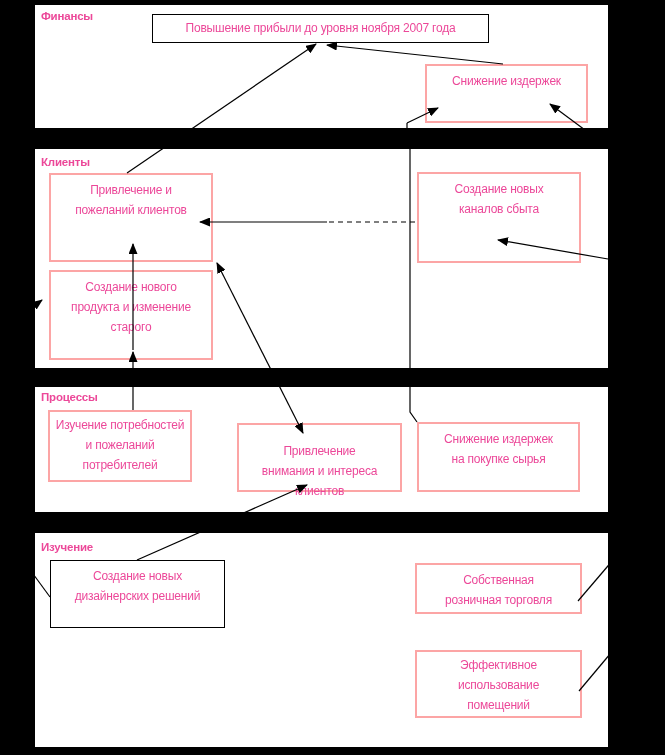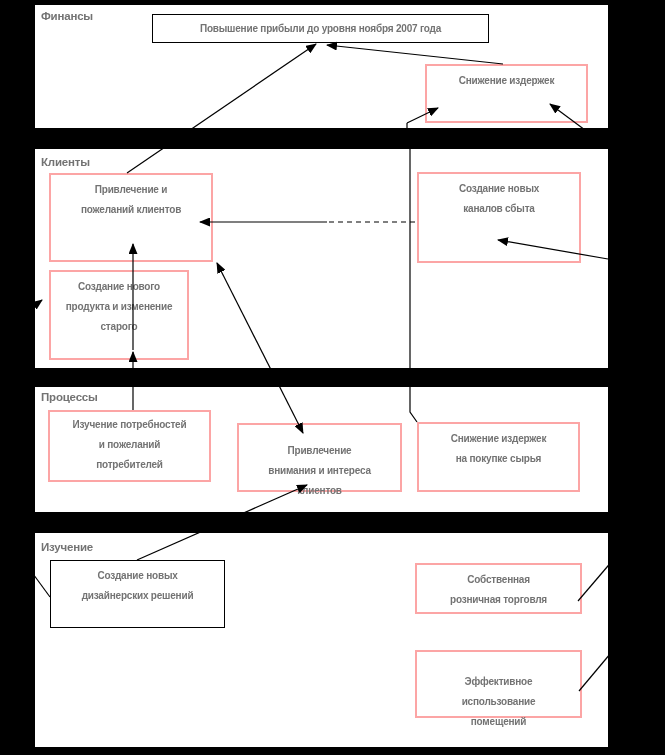--- a/index.html
+++ b/index.html
@@ -1,36 +1,36 @@
 <!DOCTYPE html>
 <html><head>
 <meta charset="utf-8">
 <style>
   html,body{margin:0;padding:0;background:#000;}
   .canvas{
     position:relative;width:665px;height:755px;background:#000;
-    font-family:"Liberation Sans",sans-serif;color:#737373;overflow:hidden;
+    font-family:"Liberation Sans",sans-serif;color:#ec4899;overflow:hidden;
   }
   .panel{position:absolute;left:35px;width:573px;background:#fff;}
   .panel.s1{top:5px;height:123px;}
   .panel.s2{top:149px;height:219px;}
   .panel.s3{top:387px;height:125px;}
   .panel.s4{top:533px;height:214px;}
   .sec-label{
     position:absolute;font-size:11.5px;font-weight:bold;letter-spacing:-0.2px;
     white-space:nowrap;z-index:3;
   }
   .box{
     position:absolute;background:#fff;box-sizing:border-box;z-index:2;
     display:block;text-align:center;
   }
   .gray{border:2px solid #fca5a5;}
   .blackb{border:1px solid #000000;}
   .box-text{
-    font-size:10px;font-weight:bold;letter-spacing:-0.2px;line-height:20px;
+    font-size:12px;font-weight:normal;letter-spacing:-0.2px;line-height:20px;
     white-space:pre-line;padding-top:5px;
   }
   .box.profit{display:flex;align-items:center;justify-content:center;}
   .box.profit .box-text{padding-top:0;line-height:13px;}
   svg.overlay{position:absolute;left:0;top:0;z-index:4;pointer-events:none;}
   svg .ln{stroke:#000;stroke-width:1.2;fill:none;}
   svg .dash{stroke-dasharray:5 4;}
   svg .mask{fill:#000;stroke:none;}
 </style>
 </head>
@@ -52,31 +52,31 @@
     <div class="box-text">Повышение прибыли до уровня ноября 2007 года</div>
   </div>
   <div class="box gray" style="left:425px;top:64px;width:163px;height:59px;">
     <div class="box-text">Снижение издержек</div>
   </div>
 
   <div class="box gray" style="left:49px;top:173px;width:164px;height:89px;">
     <div class="box-text">Привлечение и
 пожеланий клиентов</div>
   </div>
-  <div class="box gray" style="left:49px;top:270px;width:140px;height:90px;">
+  <div class="box gray" style="left:49px;top:270px;width:164px;height:90px;">
     <div class="box-text">Создание нового
 продукта и изменение
 старого</div>
   </div>
   <div class="box gray" style="left:417px;top:172px;width:164px;height:91px;">
     <div class="box-text">Создание новых
 каналов сбыта</div>
   </div>
 
-  <div class="box gray" style="left:48px;top:410px;width:163px;height:72px;">
+  <div class="box gray" style="left:48px;top:410px;width:144px;height:72px;">
     <div class="box-text" style="padding-top:3px;">Изучение потребностей
 и пожеланий
 потребителей</div>
   </div>
   <div class="box gray" style="left:237px;top:423px;width:165px;height:69px;">
     <div class="box-text" style="padding-top:16px;">Привлечение
 внимания и интереса
 клиентов</div>
   </div>
   <div class="box gray" style="left:417px;top:422px;width:163px;height:70px;">
@@ -86,21 +86,21 @@
 
   <div class="box blackb" style="left:50px;top:560px;width:175px;height:68px;">
     <div class="box-text">Создание новых
 дизайнерских решений</div>
   </div>
   <div class="box gray" style="left:415px;top:563px;width:167px;height:51px;">
     <div class="box-text">Собственная
 розничная торговля</div>
   </div>
   <div class="box gray" style="left:415px;top:650px;width:167px;height:68px;">
-    <div class="box-text" style="padding-top:20px;">Эффективное
+    <div class="box-text" style="padding-top:3px;">Эффективное
 использование
 помещений</div>
   </div>
 
   <svg class="overlay" width="665" height="755" viewBox="0 0 665 755">
     <defs>
       <marker id="ah" markerWidth="11" markerHeight="9" refX="10" refY="4.5" orient="auto-start-reverse" markerUnits="userSpaceOnUse">
         <path d="M0,0 L11,4.5 L0,9 z" fill="#000"></path>
       </marker>
     </defs>

